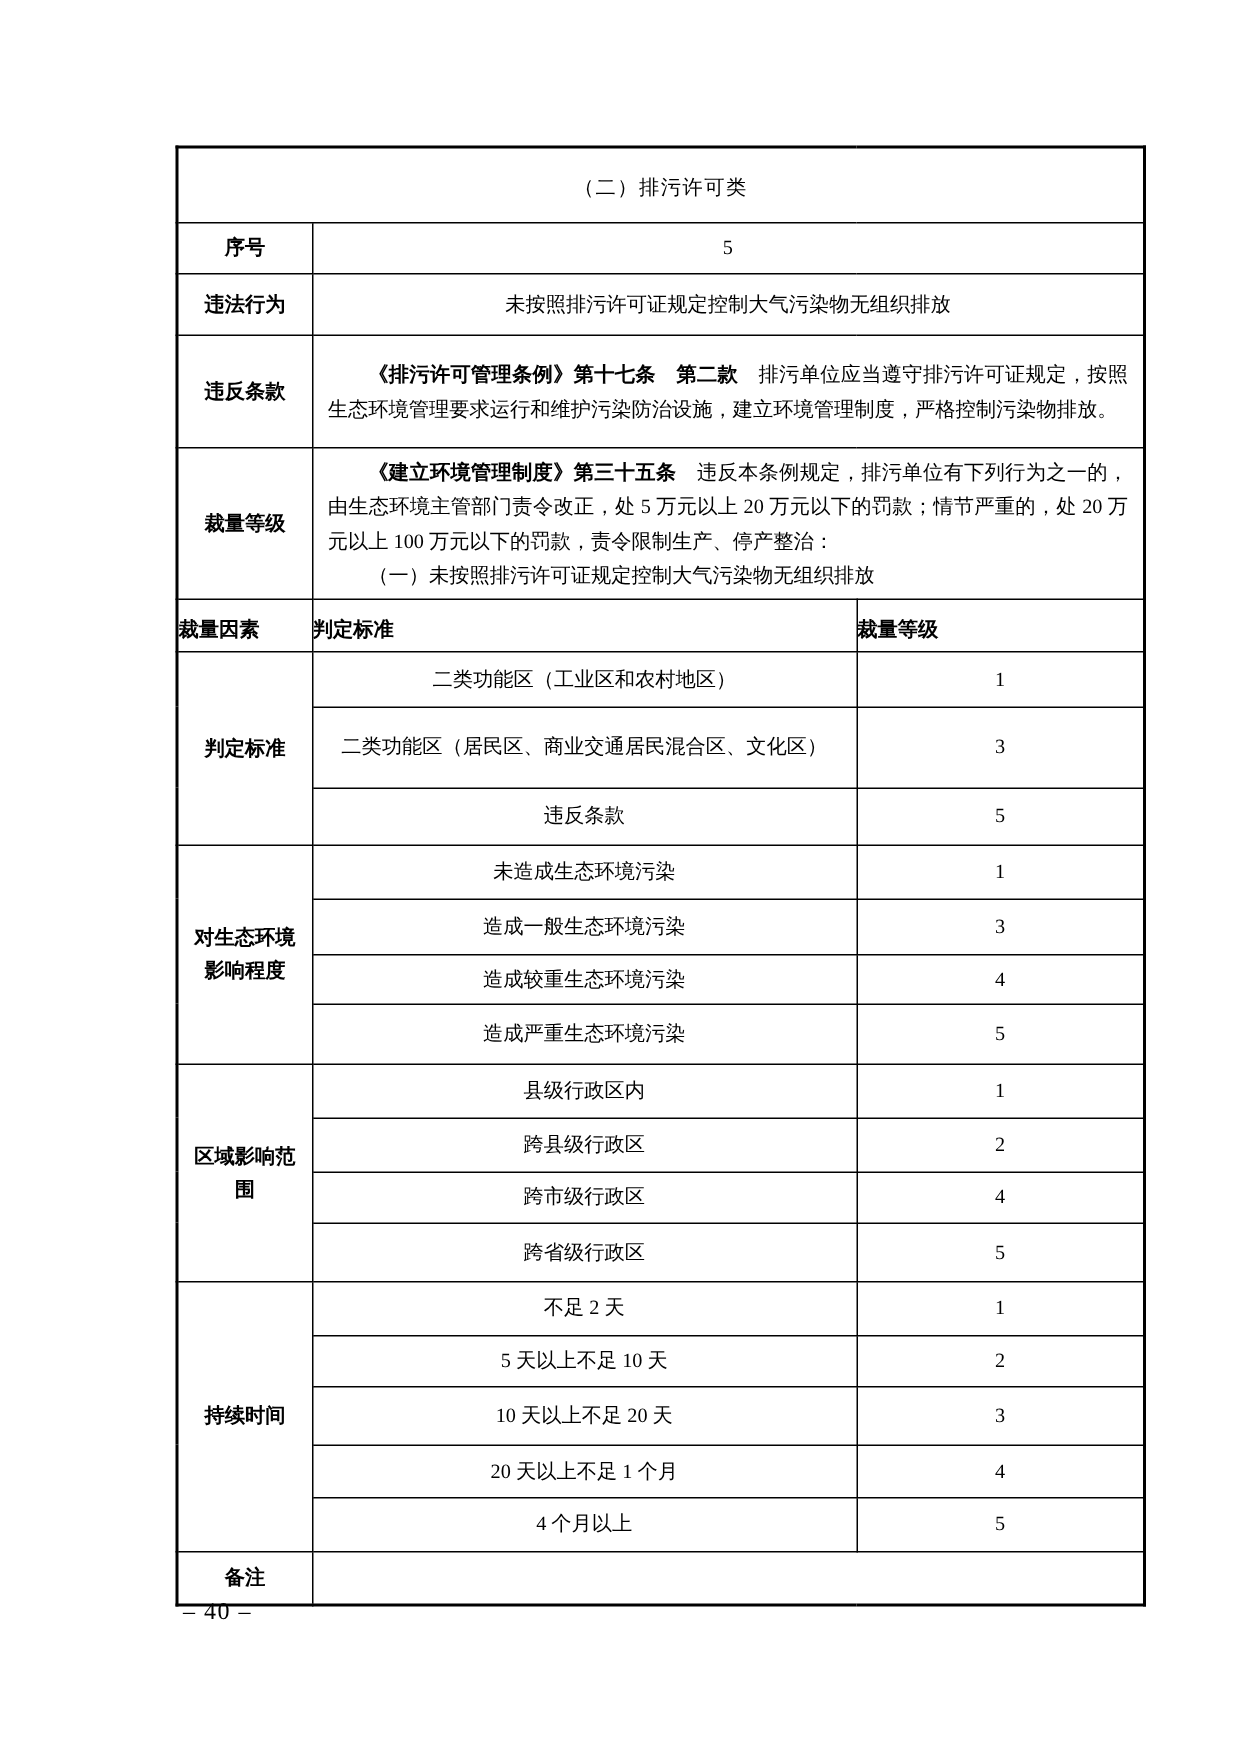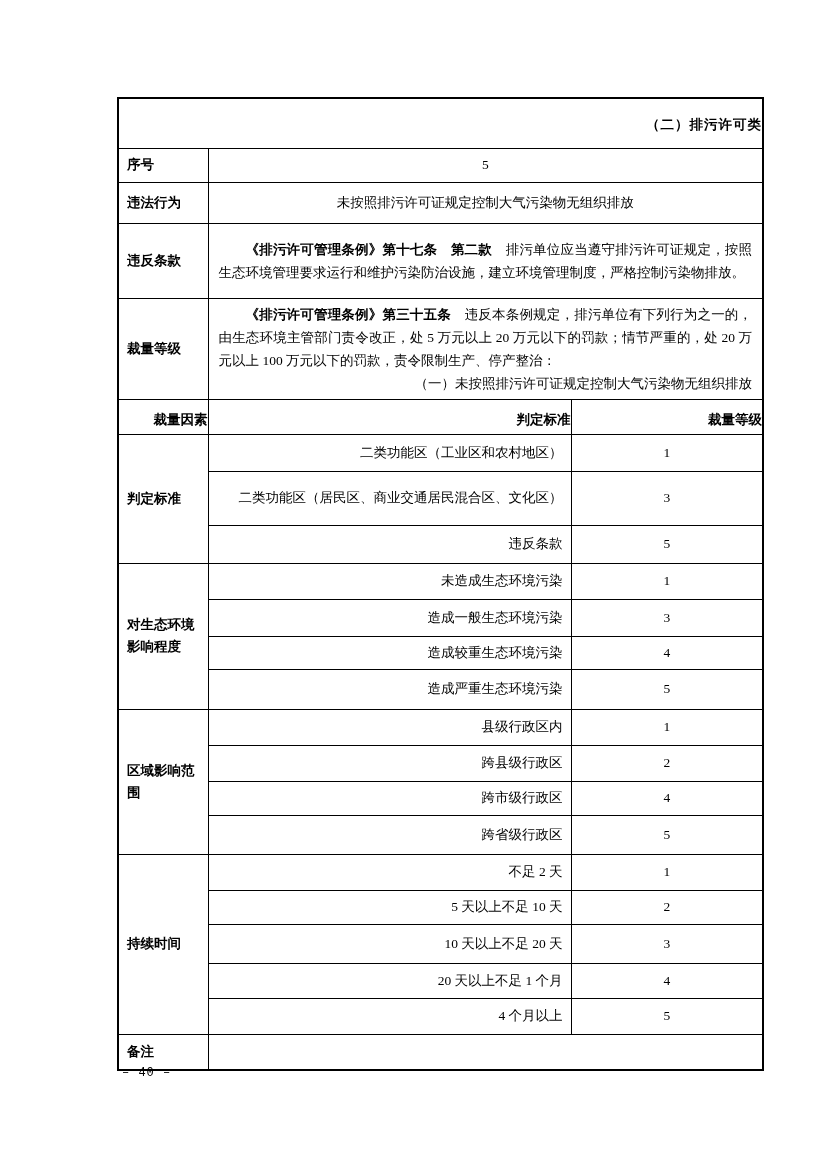--- a/index.html
+++ b/index.html
@@ -18,59 +18,59 @@
     border: 2px solid #000;
   }
   table.main td {
     border: 1px solid #000;
     font-size: 13.5px;
     vertical-align: middle;
     overflow: hidden;
     word-break: break-all;
   }
   .title-cell {
-    text-align: right;
+    text-align: center;
     vertical-align: top;
     padding-top: 4px;
-    font-weight: bold;
+    font-weight: normal;
     font-size: 22px;
     letter-spacing: 1px;
     margin-left: 10px;
   }
   .label-cell {
     font-weight: bold;
+    text-align: center;
     padding: 2px 8px;
     line-height: 1.6;
   }
   .center-cell { text-align: center; padding: 2px 6px; }
   .para-cell {
     padding: 4px 10px;
     text-align: justify;
     vertical-align: middle;
   }
   .para-cell p { line-height: 23px; }
   .para { text-indent: 2em; }
-  .sub-para { text-indent: 2em; text-align: right; }
+  .sub-para { text-indent: 2em; text-align: left; }
   .lead { font-weight: bold; }
   .header-cell {
     font-weight: bold;
-    text-align: right;
+    text-align: left;
     vertical-align: top;
     padding-top: 6px;
   }
   .level-cell { text-align: center; }
-  .criteria-cell { text-align: right; padding: 2px 8px; }
+  .criteria-cell { text-align: center; padding: 2px 8px; }
   .remark-content { padding: 2px 8px; }
   .page-number {
     position: absolute;
     left: 122px;
     top: 1066px;
-    font-size: 12px;
+    font-size: 16px;
     letter-spacing: 1px;
-    font-family: Liberation Mono, monospace;
   }
 </style>
 </head>
 <body>
 
 <div class="table-wrap">
   <table class="main">
     <colgroup>
       <col style="width:90px">
       <col style="width:363px">
@@ -95,21 +95,21 @@
     <tr style="height:75px">
       <td class="label-cell">违反条款</td>
       <td colspan="2" class="para-cell">
         <p class="para"><span class="lead">《排污许可管理条例》第十七条　第二款</span><span>　排污单位应当遵守排污许可证规定，按照生态环境管理要求运行和维护污染防治设施，建立环境管理制度，严格控制污染物排放。</span></p>
       </td>
     </tr>
 
     <tr style="height:90px">
       <td class="label-cell">裁量等级</td>
       <td colspan="2" class="para-cell">
-        <p class="para"><span class="lead">《排污许可管理条例》第三十五条</span><span>　违反本条例规定，排污单位有下列行为之一的，由生态环境主管部门责令改正，处 5 万元以上 20 万元以下的罚款；情节严重的，处 20 万元以上 100 万元以下的罚款，责令限制生产、停产整治：</span></p>
+        <p class="para"><span class="lead">《建立环境管理制度》第三十五条</span><span>　违反本条例规定，排污单位有下列行为之一的，由生态环境主管部门责令改正，处 5 万元以上 20 万元以下的罚款；情节严重的，处 20 万元以上 100 万元以下的罚款，责令限制生产、停产整治：</span></p>
         <p class="sub-para">（一）未按照排污许可证规定控制大气污染物无组织排放</p>
       </td>
     </tr>
 
     <tr style="height:35px">
       <td class="header-cell">裁量因素</td>
       <td class="header-cell">判定标准</td>
       <td class="header-cell">裁量等级</td>
     </tr>
 

